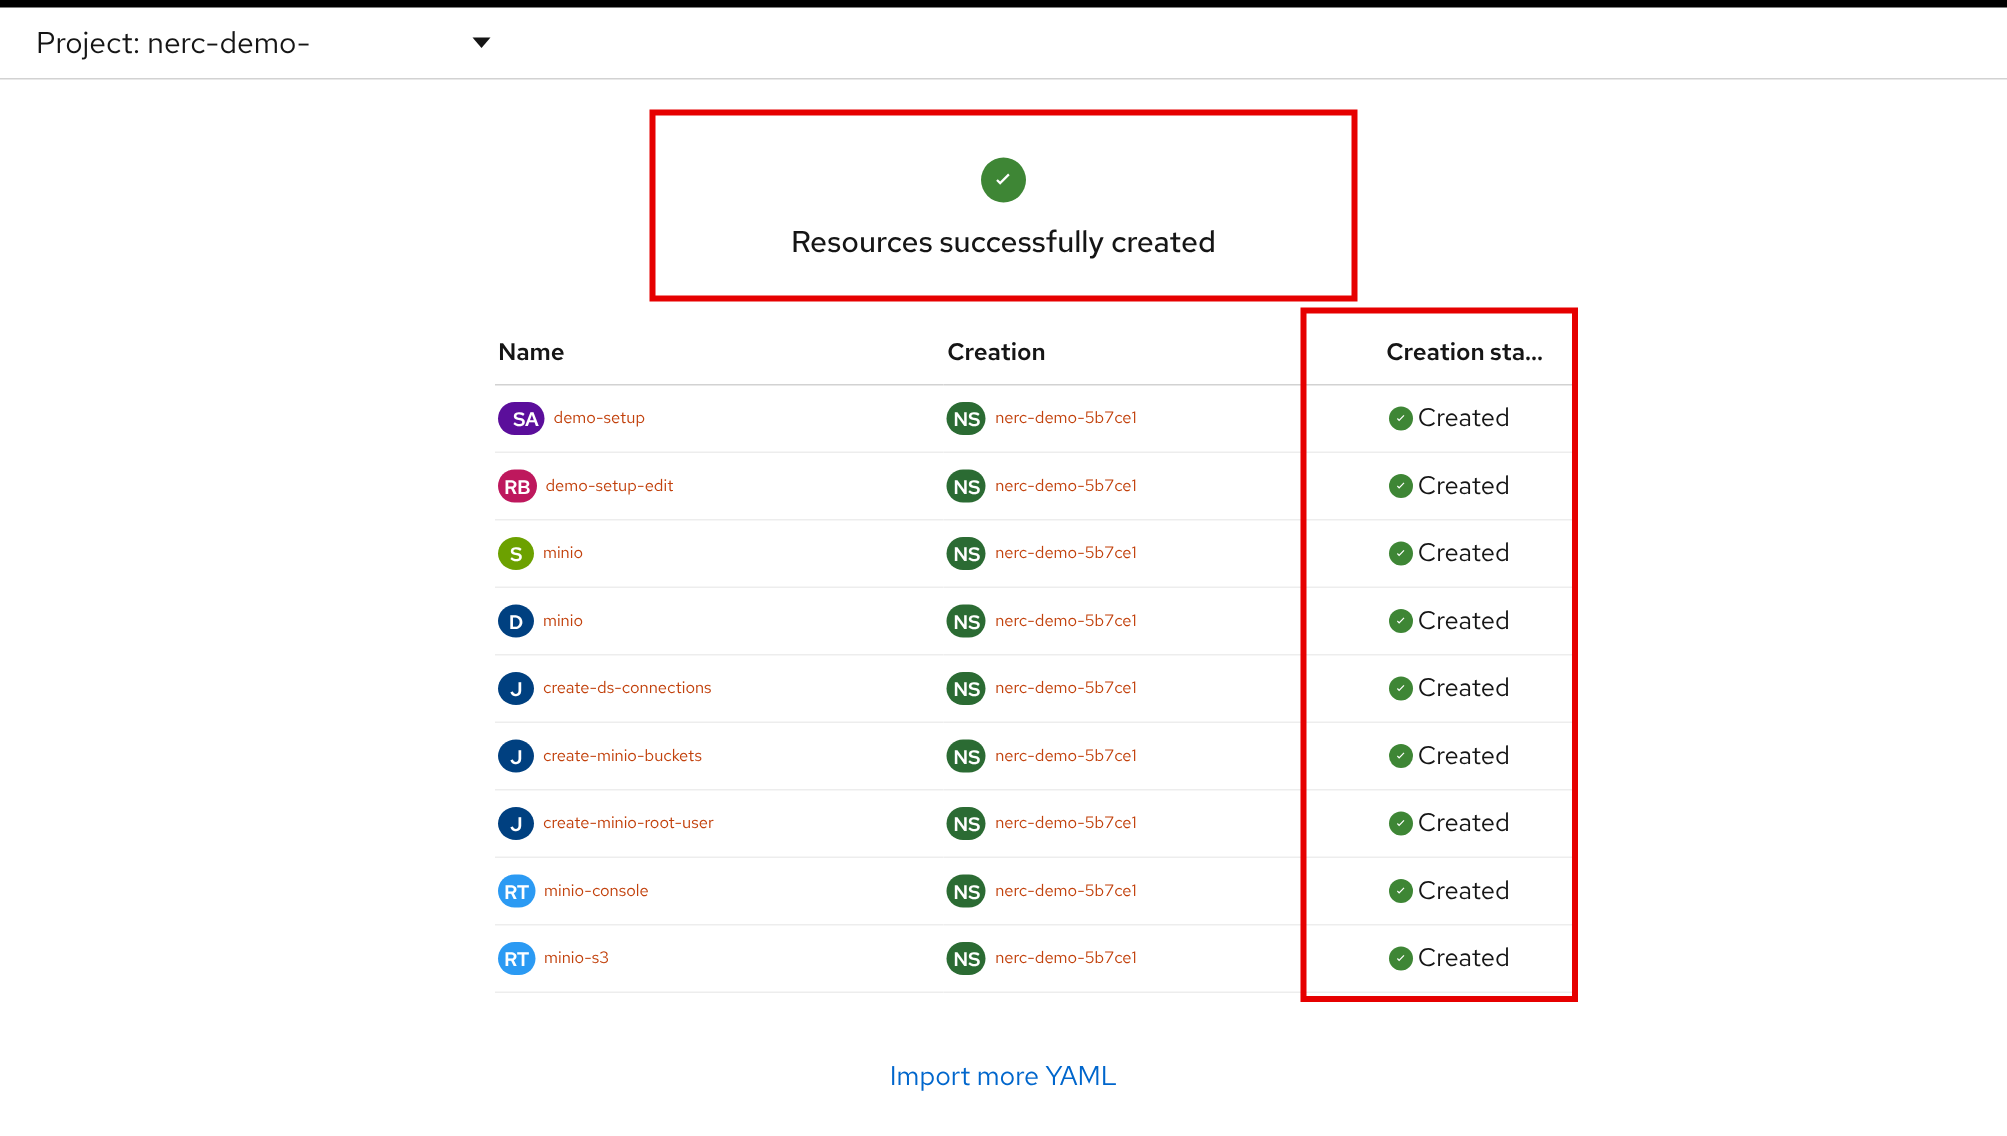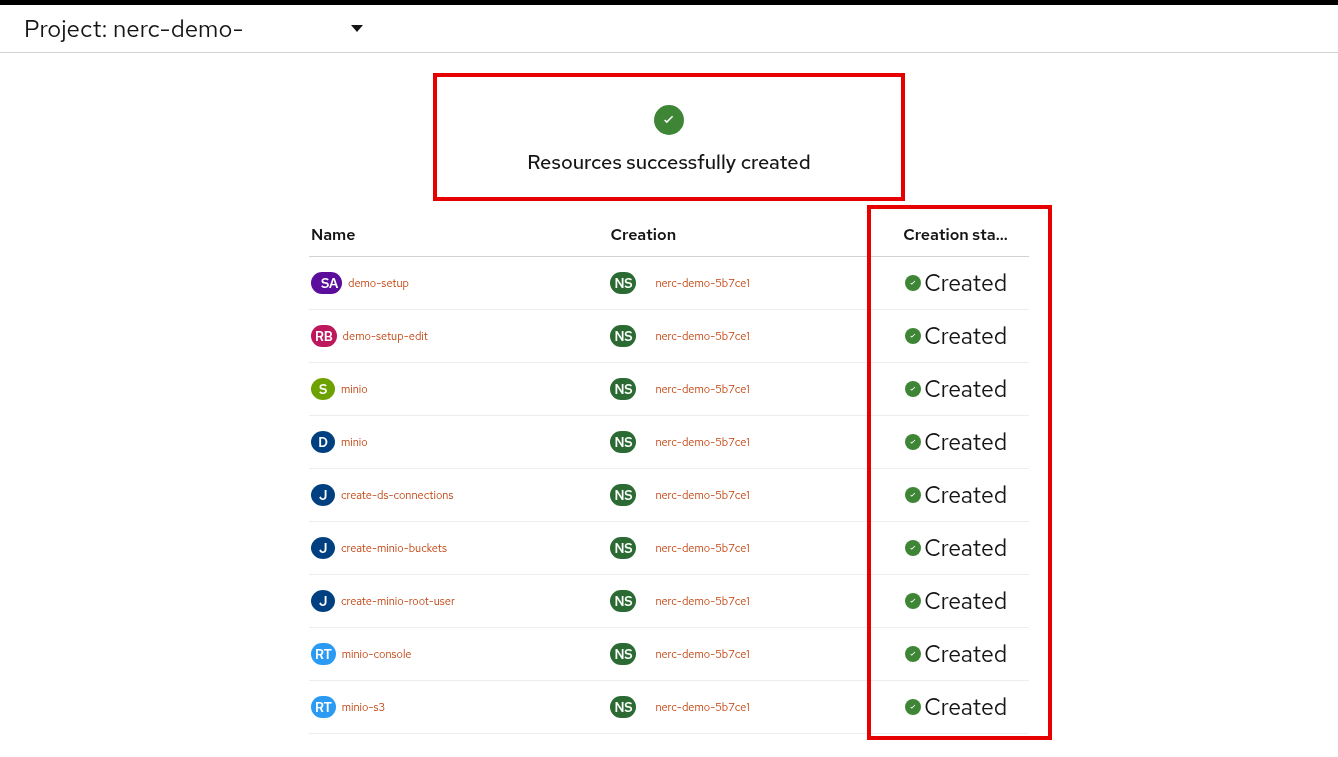--- a/index.html
+++ b/index.html
@@ -17,21 +17,21 @@
       height: 48px;
       display: flex;
       align-items: center;
       padding: 0 24px;
       border-bottom: 1px solid #d2d2d2;
     }
     .project-dropdown {
       display: flex;
       align-items: center;
       gap: 108px;
-      font-size: 24px;
+      font-size: 20px;
       cursor: pointer;
     }
     .project-dropdown .label {
       font-weight: 400;
     }
     .chevron {
       width: 0;
       height: 0;
       border-left: 6px solid transparent;
       border-right: 6px solid transparent;
@@ -76,41 +76,42 @@
       border: 4px solid #e60000;
       top: -8px;
       bottom: -6px;
       left: 558px;
       width: 185px;
       pointer-events: none;
     }
     table {
       width: 100%;
       border-collapse: collapse;
+      margin-left: 21px;
     }
     th, td {
       text-align: left;
       padding: 11px 2px;
       border-bottom: 1px solid #ededed;
       overflow: hidden;
       text-overflow: ellipsis;
       white-space: nowrap;
     }
     th {
       font-weight: 600;
       font-size: 16px;
       color: #151515;
       border-bottom: 1px solid #d2d2d2;
     }
     .col-name { width: 292px; }
     .col-ns { width: 260px; }
     .col-status { width: 150px; padding-left: 30px; }
     th.col-status { padding-left: 28px; }
     .name-cell { display: flex; align-items: center; gap: 6px; }
-    .ns-cell { display: flex; align-items: center; gap: 19px; }
+    .ns-cell { display: flex; align-items: center; gap: 6px; }
     .status-cell { display: flex; align-items: center; gap: 3px; }
     .badge {
       display: inline-flex;
       align-items: center;
       justify-content: center;
       border-radius: 12px;
       color: #fff;
       font-size: 13px;
       font-weight: 600;
       letter-spacing: -0.2px;
@@ -129,21 +130,21 @@
       width: 16px;
       height: 16px;
       background: #3e8635;
       border-radius: 50%;
       display: inline-flex;
       align-items: center;
       justify-content: center;
       flex-shrink: 0;
     }
     .mini-check svg { width: 10px; height: 10px; fill: #fff; }
-    .status-text { font-size: 23px; color: #151515; }
+    .status-text { font-size: 17px; color: #151515; }
     .import-more {
       margin-top: 44px;
       font-size: 18px;
       color: #0066cc;
       cursor: pointer;
     }
   </style>
 </head>
 <body>
 

